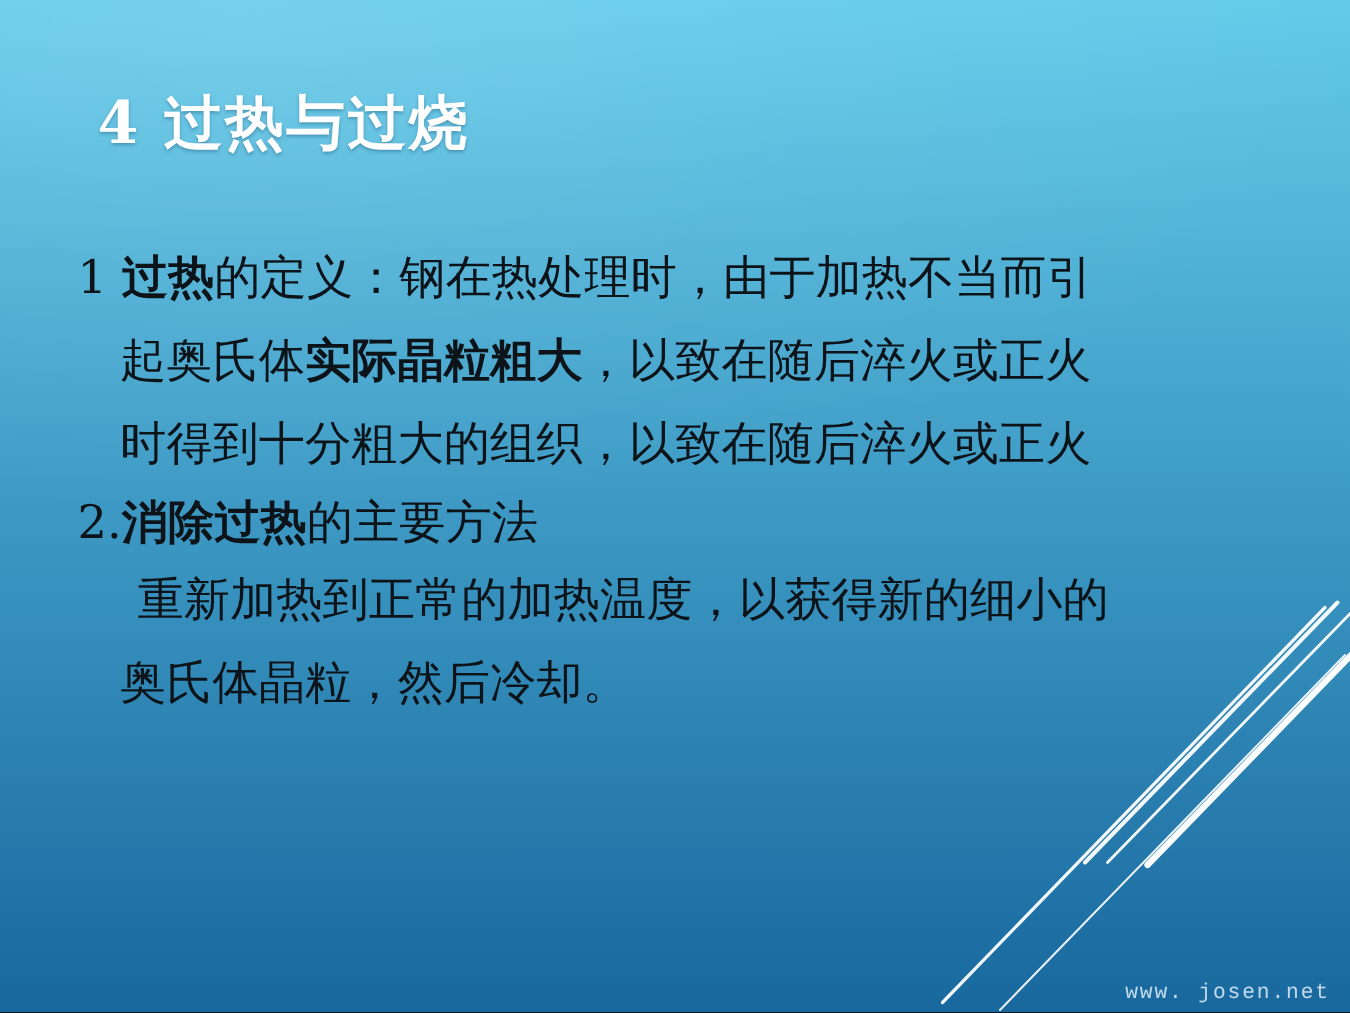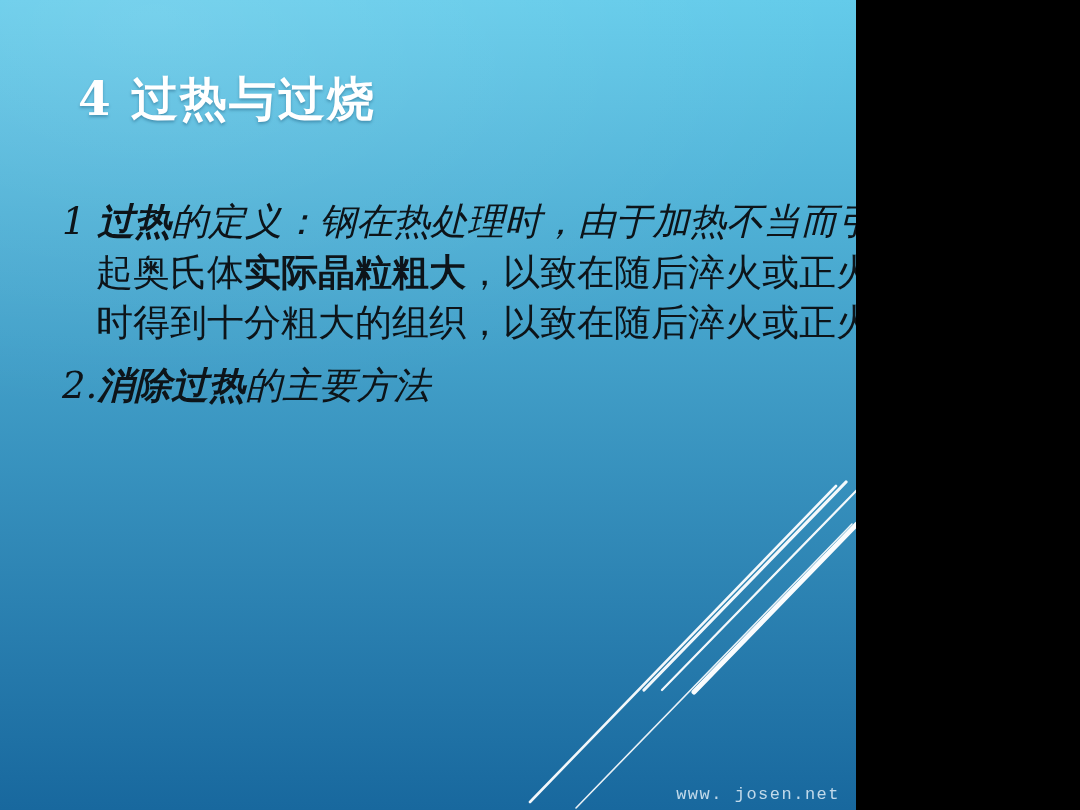--- a/index.html
+++ b/index.html
@@ -3,21 +3,21 @@
 <meta charset="utf-8">
 <title>Slide</title>
 <style>
   html, body {
     margin: 0;
     padding: 0;
     background: #000;
   }
   #slide {
     position: relative;
-    width: 856px;
+    width: 1080px;
     height: 810px;
     overflow: hidden;
     background: linear-gradient(to bottom,
         #63cbea 0%,
         #5ac5e6 8%,
         #4cb7dd 20%,
         #3ba7d2 34%,
         #3096c6 47%,
         #2a8bbd 58%,
         #2381b4 70%,
@@ -71,25 +71,24 @@
     top: 196px;
     width: 960px;
     color: #0d1419;
     font-size: 37px;
     line-height: 50px;
   }
   .para {
     margin: 0;
     white-space: nowrap;
   }
-  .para + .para { margin-top: 0; }
+  .para + .para { margin-top: 16px; }
 
   .lead {               
     text-indent: 0;
-    font-style: italic;
   }
   .cont {               
     padding-left: 34px;
   }
   .gap { height: 12px; }
 
   .indent-para {        
     padding-left: 34px;
   }
   .indent-first {
@@ -145,18 +144,26 @@
 
     <div class="gap"></div>
 
     <div>
       <p class="para lead"><span class="num b">2.</span><span class="b">消除过热</span><span>的主要方法</span>
       </p>
     </div>
 
     <div class="gap"></div>
 
+    <div>
+      <p class="para indent-first">
+        <span>重新加热到正常的加热温度，以获得新的细小的</span>
+      </p>
+      <p class="para indent-para">
+        <span>奥氏体晶粒，然后冷却。</span>
+      </p>
+    </div>
 
   </div>
 
   <div class="watermark">www. josen.net</div>
 
 </div>
 
 </body></html>

